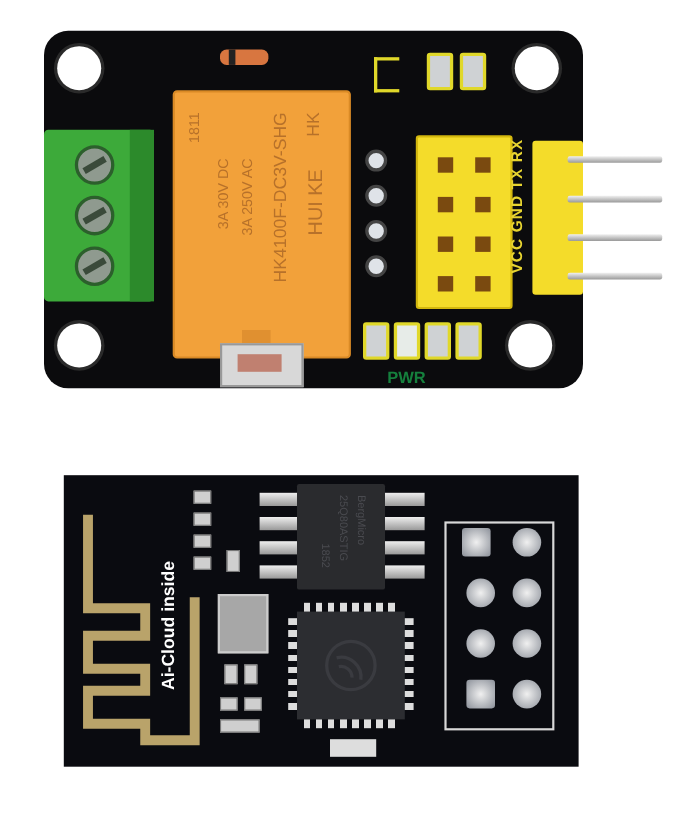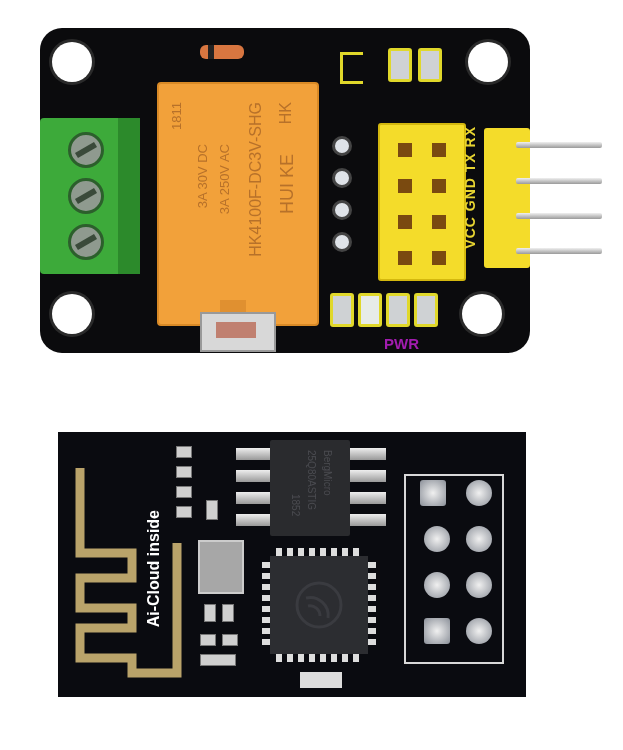--- a/index.html
+++ b/index.html
@@ -19,21 +19,21 @@
   .button-sw-key{left:216px;top:322px;width:40px;height:16px;background:#c08070;}
   .diode{left:200px;top:45px;width:44px;height:14px;background:#d87640;border-radius:6px;}
   .diode-band{left:208px;top:45px;width:6px;height:14px;background:#222;}
   .via{width:14px;height:14px;border-radius:50%;background:#dfe3e8;border:3px solid #444;}
   .header-f{left:378px;top:123px;width:84px;height:154px;background:#f4dc2a;border:2px solid #d4b80e;border-radius:3px;}
   .hole-f{width:14px;height:14px;background:#7a4a10;}
   .pin-label{left:462px;top:126px;color:#e7d431;font-size:14px;font-weight:bold;writing-mode:vertical-rl;transform:rotate(180deg);letter-spacing:1px;white-space:nowrap;}
   .pin-header{left:484px;top:128px;width:46px;height:140px;background:#f4dc2a;border-radius:3px;}
   .pin{height:6px;width:86px;background:linear-gradient(#f0f0f0,#9a9a9a);border-radius:2px;}
   .smd{width:18px;height:28px;background:#cfd2d4;border:3px solid #e0d82a;border-radius:3px;}
-  .pwr-label{left:352px;top:335px;color:#a21caf;font-size:15px;font-weight:bold;margin-left:32px;}
+  .pwr-label{left:352px;top:335px;color:#15803d;font-size:15px;font-weight:bold;}
   
   .esp-board{left:58px;top:432px;width:468px;height:265px;background:#0a0b10;}
   .antenna{left:72px;top:458px;width:120px;height:225px;}
   .ai-label{left:145px;top:510px;color:#ffffff;font-size:16px;font-weight:bold;writing-mode:vertical-rl;transform:rotate(180deg);white-space:nowrap;}
   .flash-chip{left:270px;top:440px;width:80px;height:96px;background:#2a2b2e;border-radius:2px;}
   .chip-text{color:#4a4b50;font-size:10px;writing-mode:vertical-rl;white-space:nowrap;}
   .leg{width:36px;height:12px;background:linear-gradient(#eee,#999);}
   .main-chip{left:270px;top:556px;width:98px;height:98px;background:#2c2d31;}
   .crystal{left:198px;top:540px;width:42px;height:50px;background:#a7a7a7;border:2px solid #ccc;}
   .esp-header-outline{left:404px;top:474px;width:96px;height:186px;border:2px solid #d8d8d8;}

